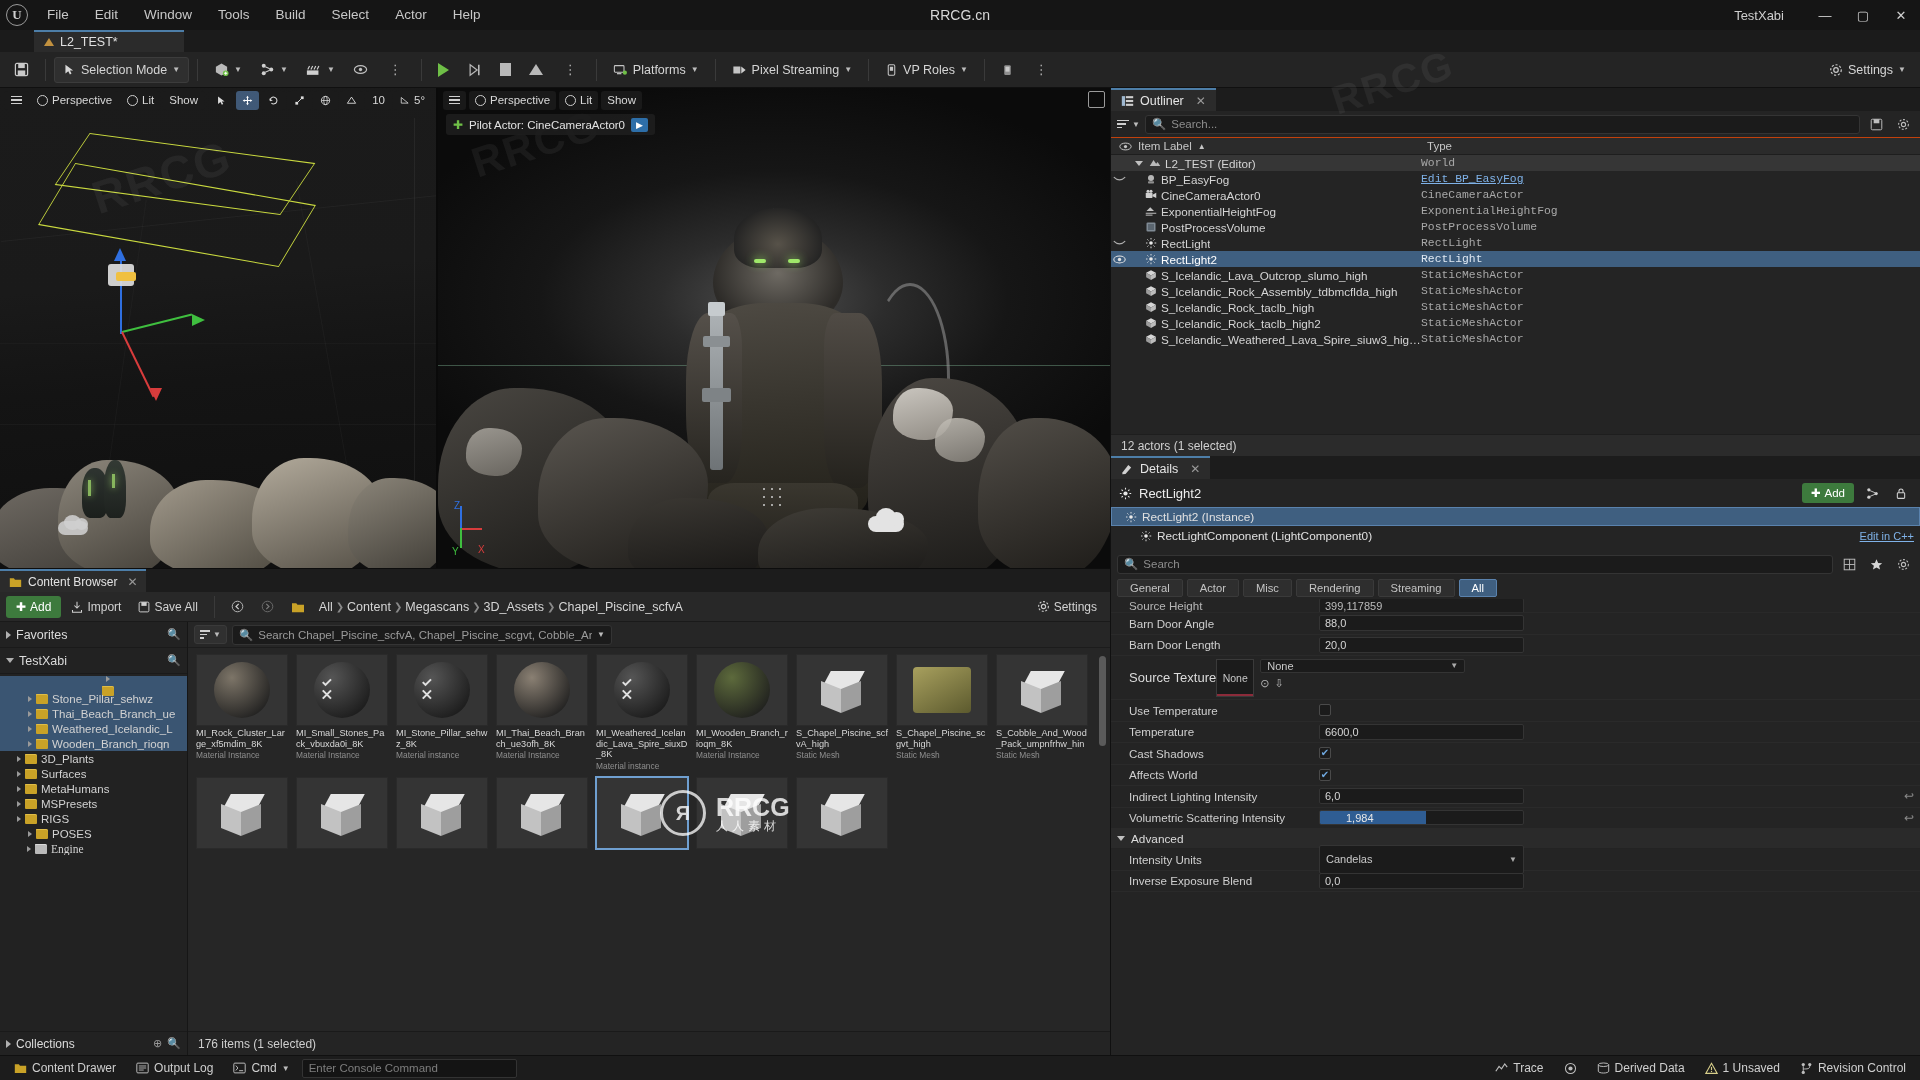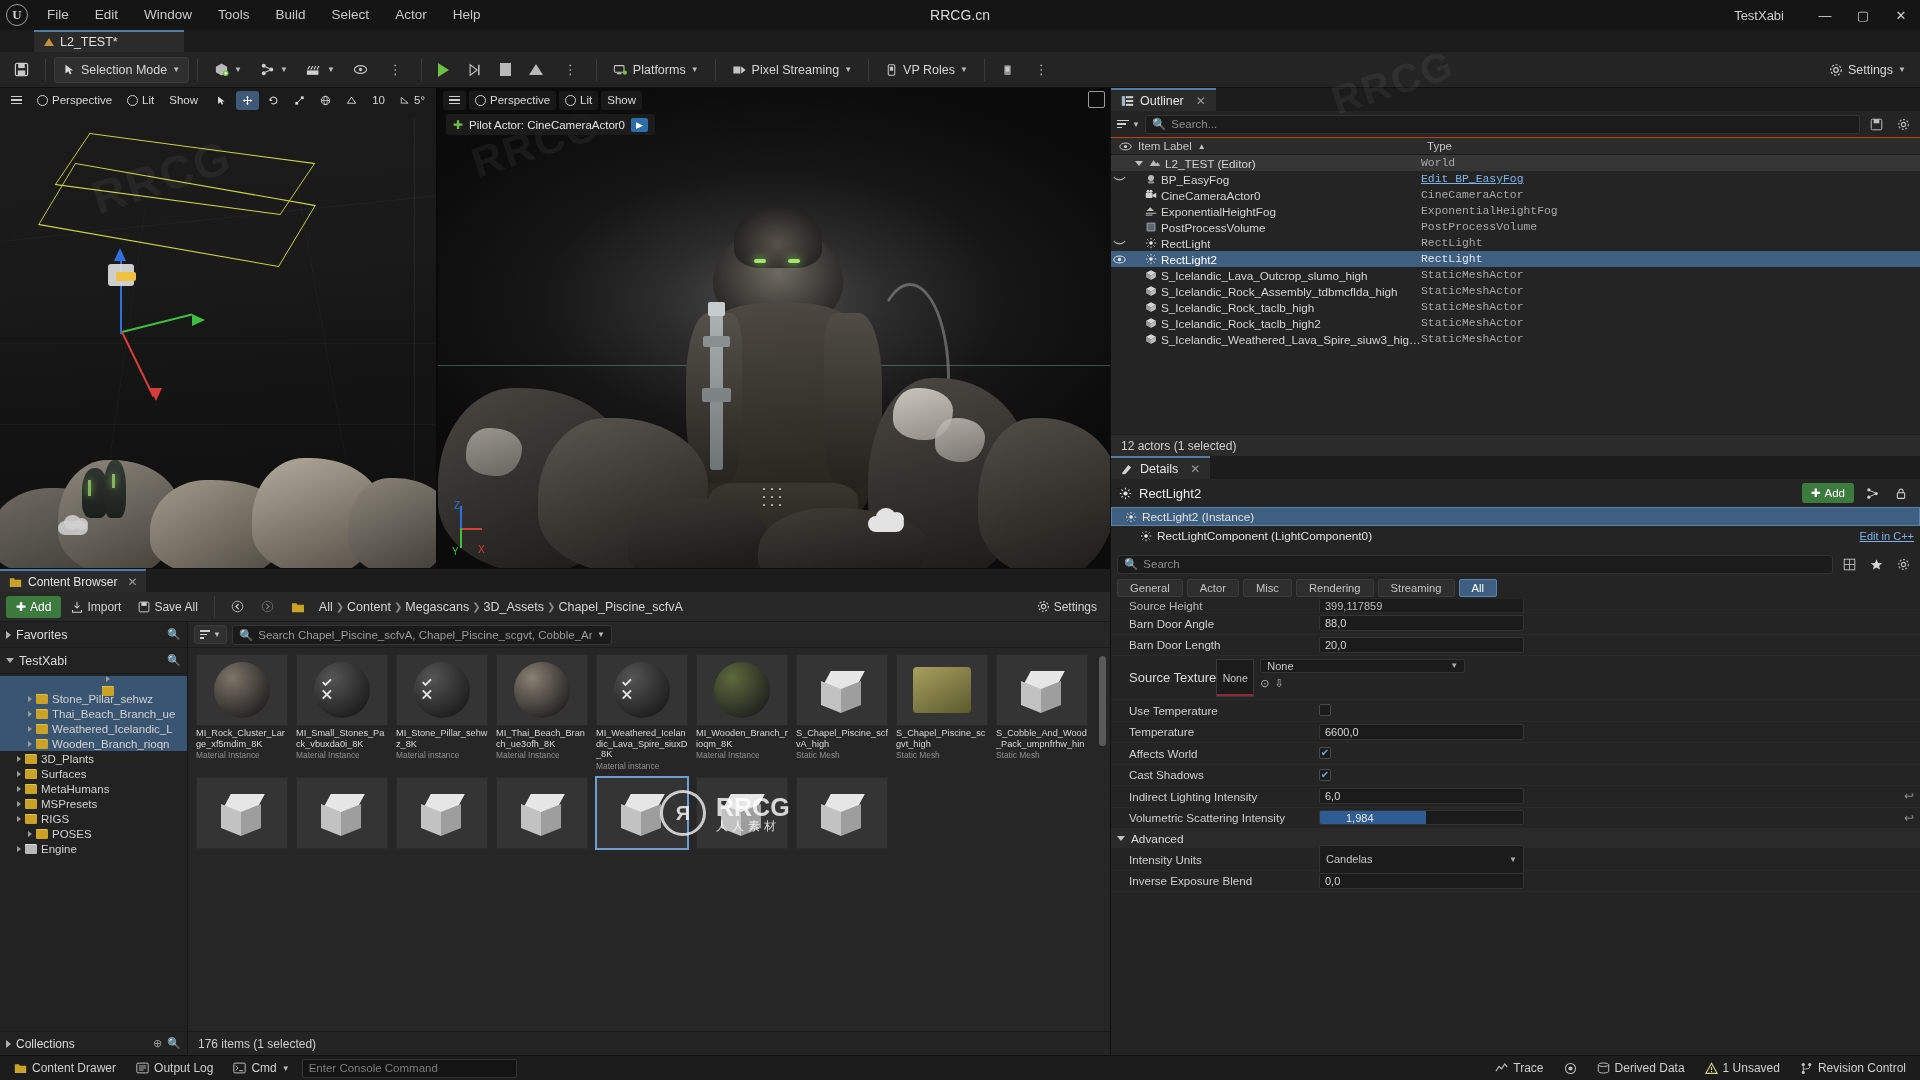--- a/index.html
+++ b/index.html
@@ -734,21 +734,21 @@
                 <div class="tnode" style="padding-left: 17px;">
                   <span style="width: 0px; height: 0px; border-left: 4px solid rgb(154, 154, 154); border-top: 3.5px solid transparent; border-bottom: 3.5px solid transparent; flex: 0 0 auto;"></span>
                   <span class="folder"></span>
                   <span style="overflow: hidden; white-space: nowrap; text-overflow: ellipsis;">RIGS</span>
                 </div>
                 <div class="tnode" style="padding-left: 28px;">
                   <span style="width: 0px; height: 0px; border-left: 4px solid rgb(154, 154, 154); border-top: 3.5px solid transparent; border-bottom: 3.5px solid transparent; flex: 0 0 auto;"></span>
                   <span class="folder"></span>
                   <span style="overflow: hidden; white-space: nowrap; text-overflow: ellipsis;">POSES</span>
                 </div>
-                <div class="tnode" style="padding-left: 17px;">
+                <div class="tnode" style="padding-left: 27px; font-family: Liberation Serif, serif;">
                   <span style="width: 0px; height: 0px; border-left: 4px solid rgb(154, 154, 154); border-top: 3.5px solid transparent; border-bottom: 3.5px solid transparent; flex: 0 0 auto;"></span>
                   <span class="folder grey"></span>
                   <span style="overflow: hidden; white-space: nowrap; text-overflow: ellipsis;">Engine</span>
                 </div>
               </div>
             <div class="side-foot">
               <span class="tri-r"></span>
               <span>Collections</span>
               <span style="margin-left:auto;color:#9a9a9a;font-size:11px;">⊕</span>
               <span style="color:#9a9a9a;font-size:11px;">🔍</span>
@@ -1306,27 +1306,27 @@
                 <div class="chk"></div>
               </div>
             </div>
             <div class="prow">
               <div class="pl">Temperature</div>
               <div class="pv">
                 <div class="numin">6600,0</div>
               </div>
             </div>
             <div class="prow">
-              <div class="pl">Affects World</div>
+              <div class="pl">Cast Shadows</div>
               <div class="pv">
                 <div class="chk on"></div>
               </div>
             </div>
             <div class="prow">
-              <div class="pl">Cast Shadows</div>
+              <div class="pl">Affects World</div>
               <div class="pv">
                 <div class="chk on"></div>
               </div>
             </div>
             <div class="prow">
               <div class="pl">Indirect Lighting Intensity</div>
               <div class="pv">
                 <div class="numin">6,0</div>
                 <span class="reset">↩</span>
               </div>

